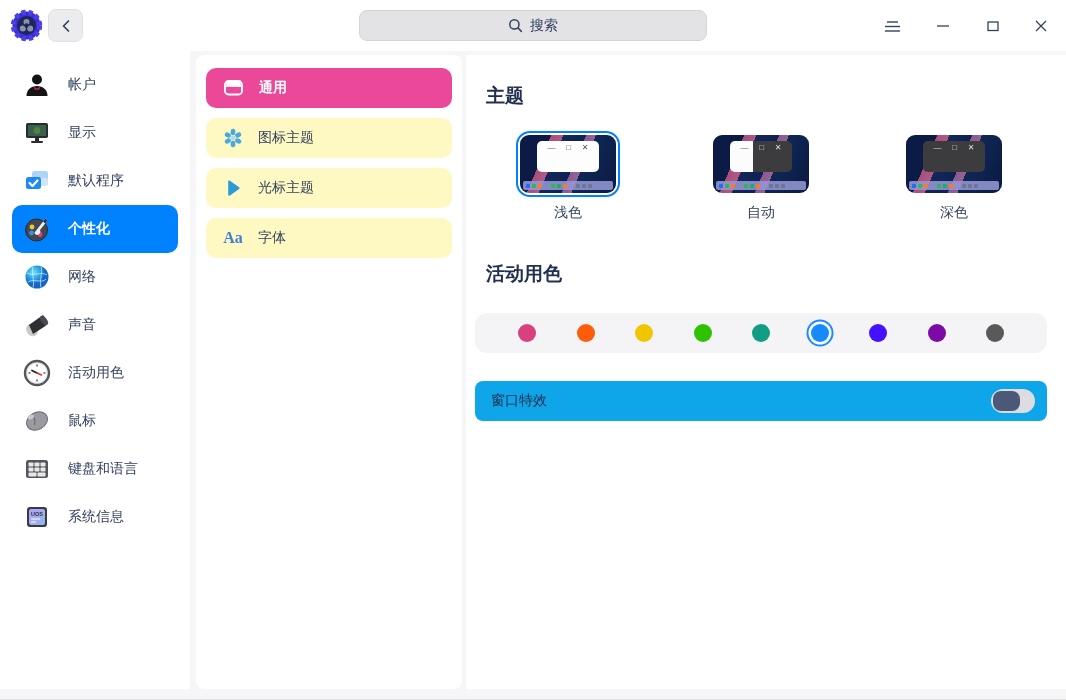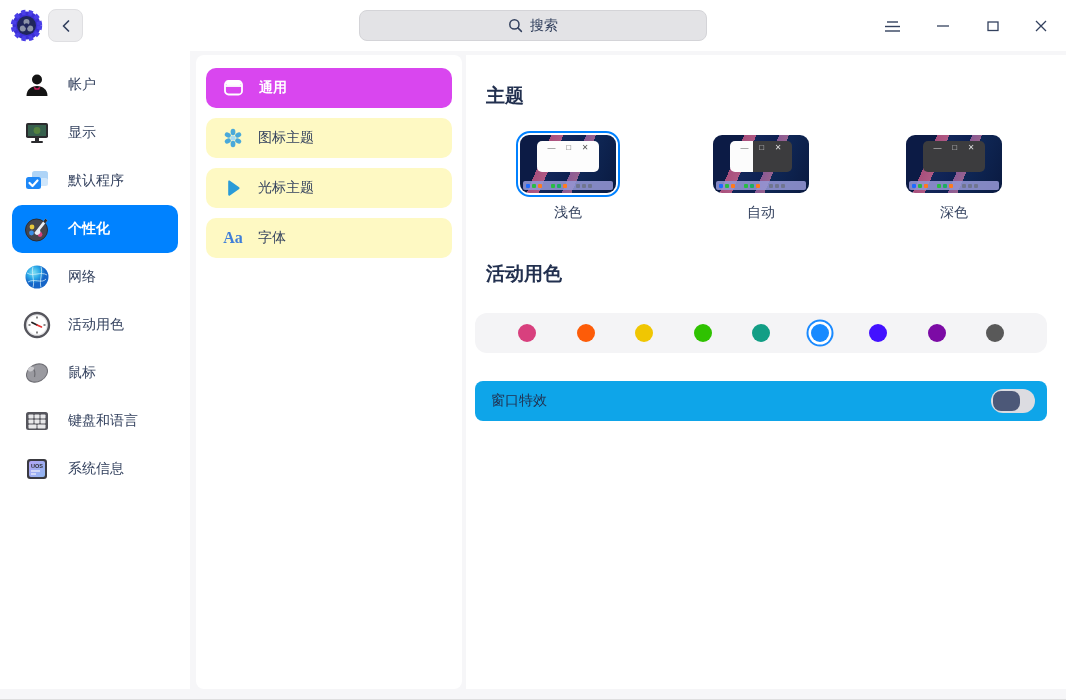--- a/index.html
+++ b/index.html
@@ -41,21 +41,21 @@
   .side-item .ic { width:30px; height:30px; flex:0 0 30px; display:flex; align-items:center; justify-content:center; }
   .side-item.selected { background:#0082ff; color:#fff; font-weight:bold; }
   
   .subnav { position:absolute; top:55px; left:196px; width:266px; bottom:10px; background:#fff; border-radius:8px; padding-top:13px; }
   .sub-item {
     height:40px; margin:0 10px 10px 10px; border-radius:10px; background:#fef9c3;
     display:flex; align-items:center; gap:15px; padding-left:17px;
     font-size:14px; cursor:pointer;
   }
   .sub-item .ic { width:20px; height:20px; flex:0 0 20px; display:flex; align-items:center; justify-content:center; }
-  .sub-item.selected { background:#d946ef; color:#fff; font-weight:bold;gap:16px; }
+  .sub-item.selected { background:#ec4899; color:#fff; font-weight:bold;gap:16px; }
   .font-ic { font-family:"Liberation Serif","DejaVu Serif",serif; color:#3f7ed8; font-size:16px; font-weight:bold; }
   
   .main { position:absolute; top:55px; left:466px; right:0; bottom:10px; background:#fff; }
   .sec-heading { position:absolute; left:20px; font-size:19px; font-weight:bold; color:#22304f; }
   .heading-theme  { top:28px; }
   .heading-accent { top:206px; }
   .themes { position:absolute; left:50px; top:76px; display:flex; gap:89px; }
   .theme-card { width:104px; display:flex; flex-direction:column; align-items:center; cursor:pointer; }
   .thumb-wrap { width:104px; height:66px; padding:4px; border-radius:14px; }
   .theme-card.selected .thumb-wrap { padding:2px; border:2px solid #0081ff; background:#fff; }
@@ -211,20 +211,30 @@
               <stop offset="100%" stop-color="#1565c8"></stop>
             </radialGradient>
           </defs>
           <circle cx="14" cy="14" r="11.5" fill="url(#gg)"></circle>
           <path d="M4 10 C10 14 18 8 24 12 M5 19 C11 15 19 21 23 16 M10 3.5 C8 10 12 18 10 24.5 M18 3.5 C20 10 16 18 18 24.5" fill="none" stroke="#d9f2fb" stroke-width="0.9" opacity="0.8"></path>
         </svg>
     </span>
     <span>网络</span>
   </div>
 
+  <div class="side-item">
+    <span class="ic">
+      <svg width="28" height="28" viewBox="0 0 28 28">
+          <ellipse cx="9" cy="19" rx="5.5" ry="6.5" fill="#c9c9cd" transform="rotate(-35 9 19)"></ellipse>
+          <path d="M6 14 L20 4 C23 7 24 11 22.5 15 L10 23 Z" fill="#2e2e33"></path>
+          <ellipse cx="21" cy="9.5" rx="3" ry="5.5" fill="#4a4a52" transform="rotate(-38 21 9.5)"></ellipse>
+        </svg>
+    </span>
+    <span>声音</span>
+  </div>
 
   <div class="side-item">
     <span class="ic">
       <svg width="28" height="28" viewBox="0 0 28 28">
           <circle cx="14" cy="14" r="12" fill="#e8e8ea"></circle>
           <circle cx="14" cy="14" r="12" fill="none" stroke="#55555c" stroke-width="2.4"></circle>
           <circle cx="14" cy="14" r="9.6" fill="#fff"></circle>
           <g stroke="#333" stroke-width="1.2">
             <line x1="14" y1="5.5" x2="14" y2="7.5"></line>
             <line x1="14" y1="20.5" x2="14" y2="22.5"></line>

